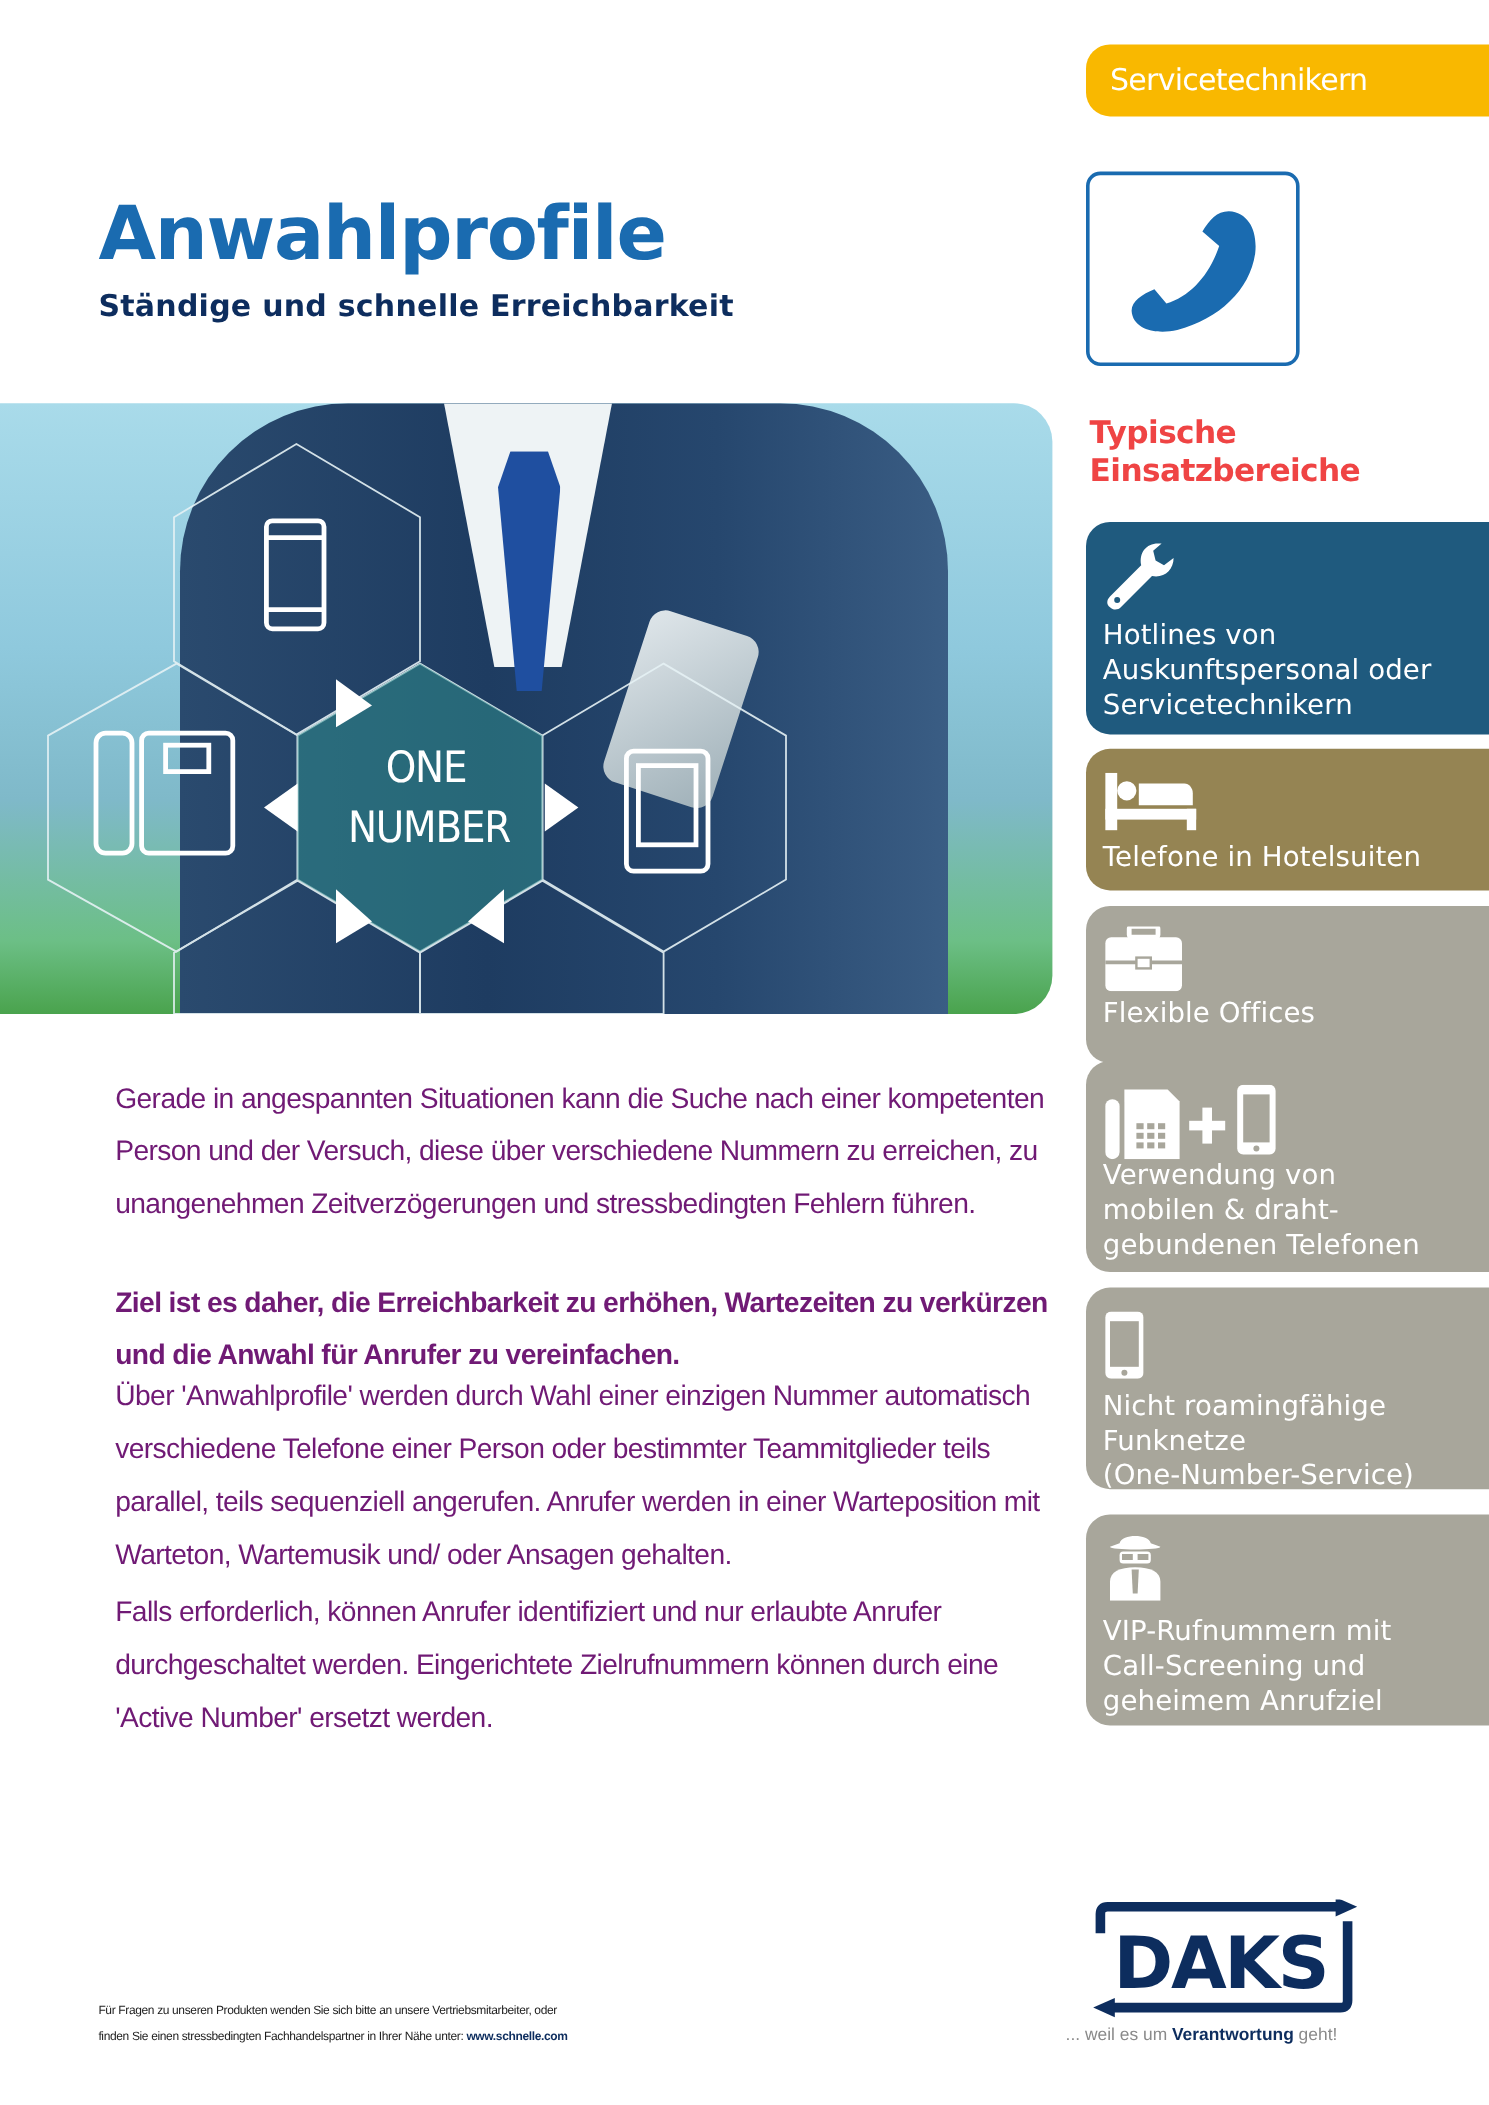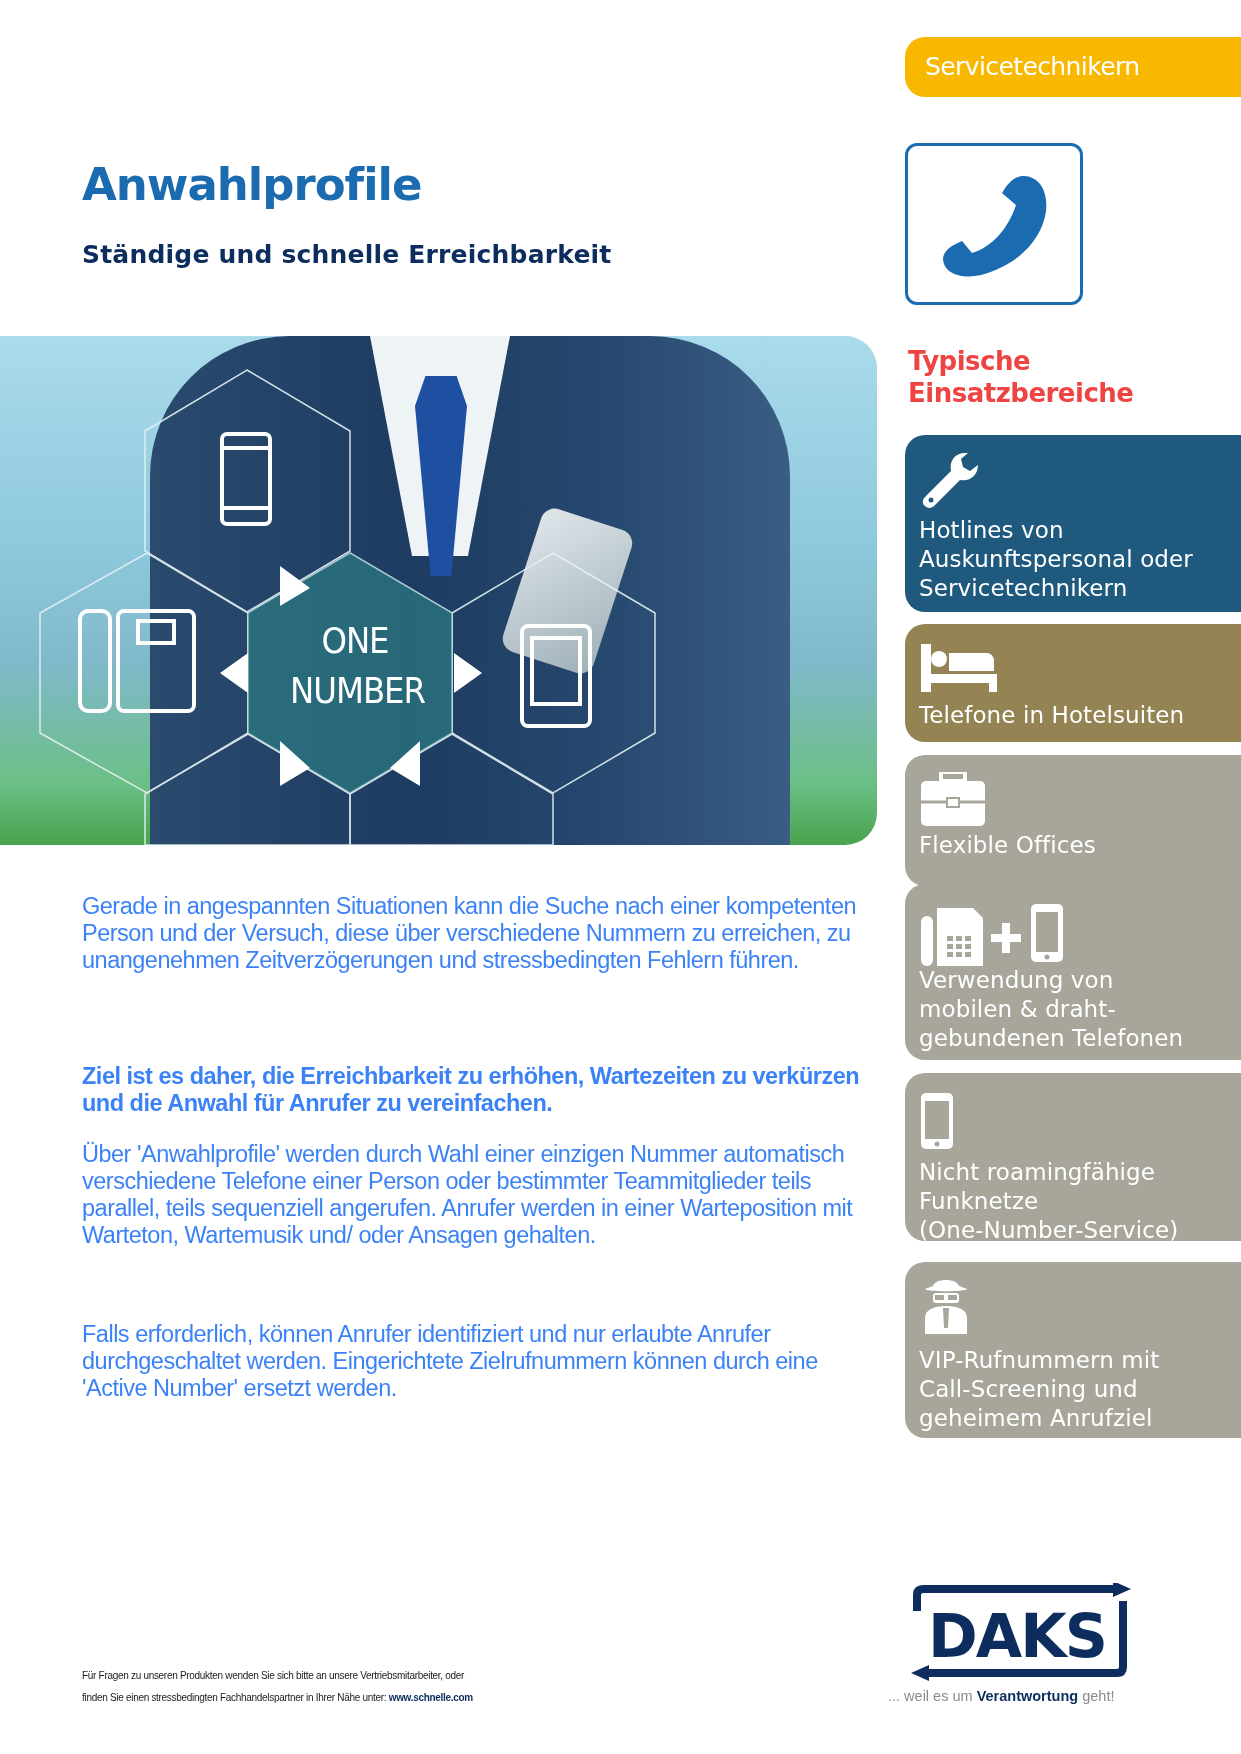--- a/index.html
+++ b/index.html
@@ -13,21 +13,21 @@
     color: #ffffff; font-size: 25px; line-height: 60px; padding-left: 20px;
     font-family: "DejaVu Sans", sans-serif; letter-spacing: -0.6px;
   }
   .phone-box {
     position: absolute; left: 905px; top: 143px; width: 178px; height: 162px;
     border: 3px solid #1a6bb0; border-radius: 12px; background: #fff;
   }
   .phone-box svg { position: absolute; left: 28px; top: 25px; }
 
   .title {
-    position: absolute; left: 82px; top: 158px; font-size: 45px; font-weight: bold;
+    position: absolute; left: 82px; top: 158px; font-size: 62px; font-weight: bold;
     color: #1a6bb0; font-family: "DejaVu Sans", sans-serif; letter-spacing: -1px;
   }
   .subtitle {
     position: absolute; left: 82px; top: 240px; font-size: 25px; font-weight: bold;
     color: #0d2d5e; font-family: "DejaVu Sans", sans-serif; letter-spacing: 0.2px;
   }
 
   
   .photo {
     position: absolute; left: 0; top: 336px; width: 877px; height: 509px;
@@ -54,22 +54,22 @@
     font-size: 36px; line-height: 50px; letter-spacing: -1px;
   }
   .photo .hand-phone {
     position: absolute; left: 520px; top: 180px; width: 95px; height: 150px;
     background: linear-gradient(135deg, #dfe6ea, #9fb0b8); border-radius: 14px;
     transform: rotate(18deg);
   }
 
   
   .body-text {
-    position: absolute; left: 82px; width: 790px; font-size: 23.5px; line-height: 27px;
-    color: #3b82f6; font-family: "Liberation Sans Narrow", "Liberation Sans", sans-serif;
+    position: absolute; left: 96px; width: 790px; font-size: 23.5px; line-height: 44px;
+    color: #701a75; font-family: "Liberation Sans Narrow", "Liberation Sans", sans-serif;
     letter-spacing: -0.5px;
   }
   .p1 { top: 893px; }
   .p2 { top: 1063px; font-weight: bold; }
   .p3 { top: 1141px; }
   .p4 { top: 1321px; }
 
   
   .side-heading {
     position: absolute; left: 908px; top: 345px; font-size: 26px; font-weight: bold;

